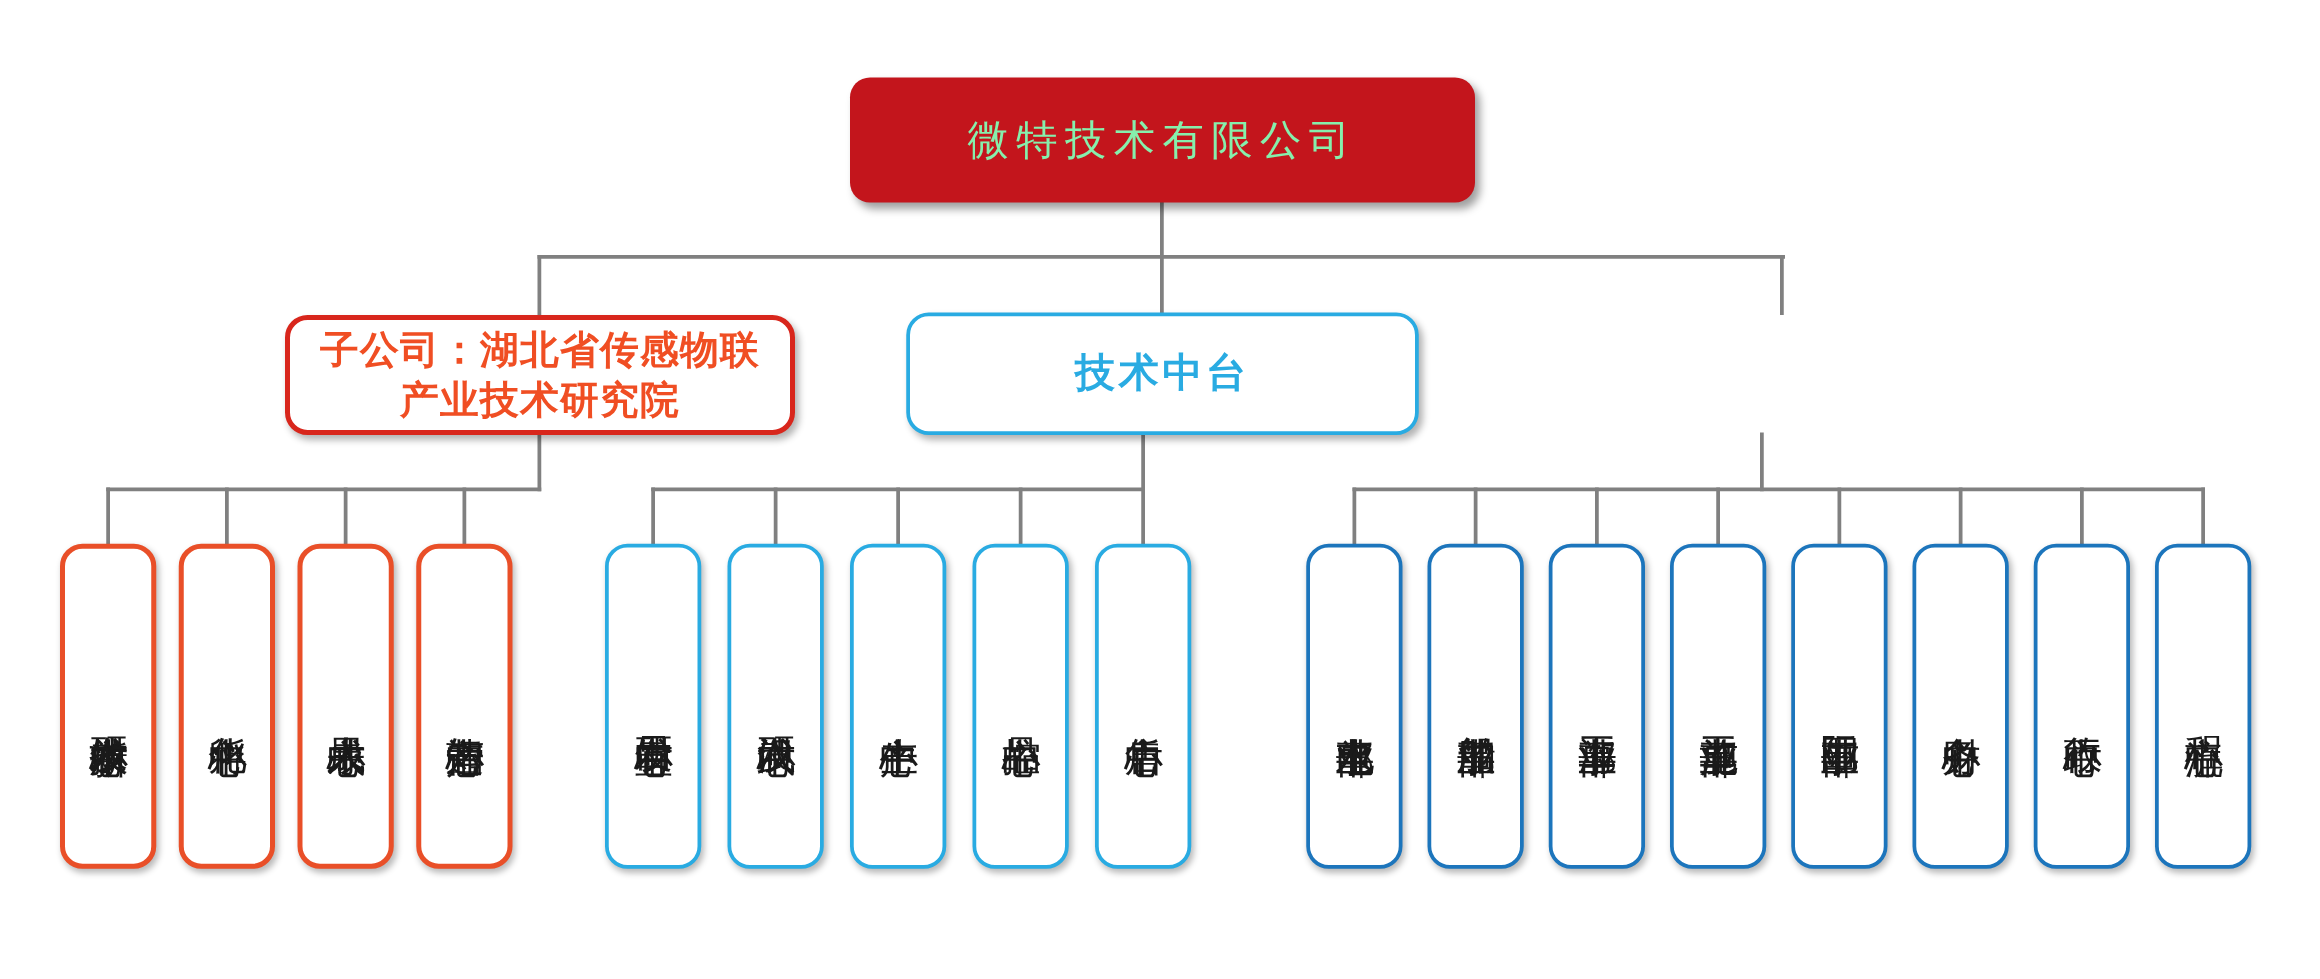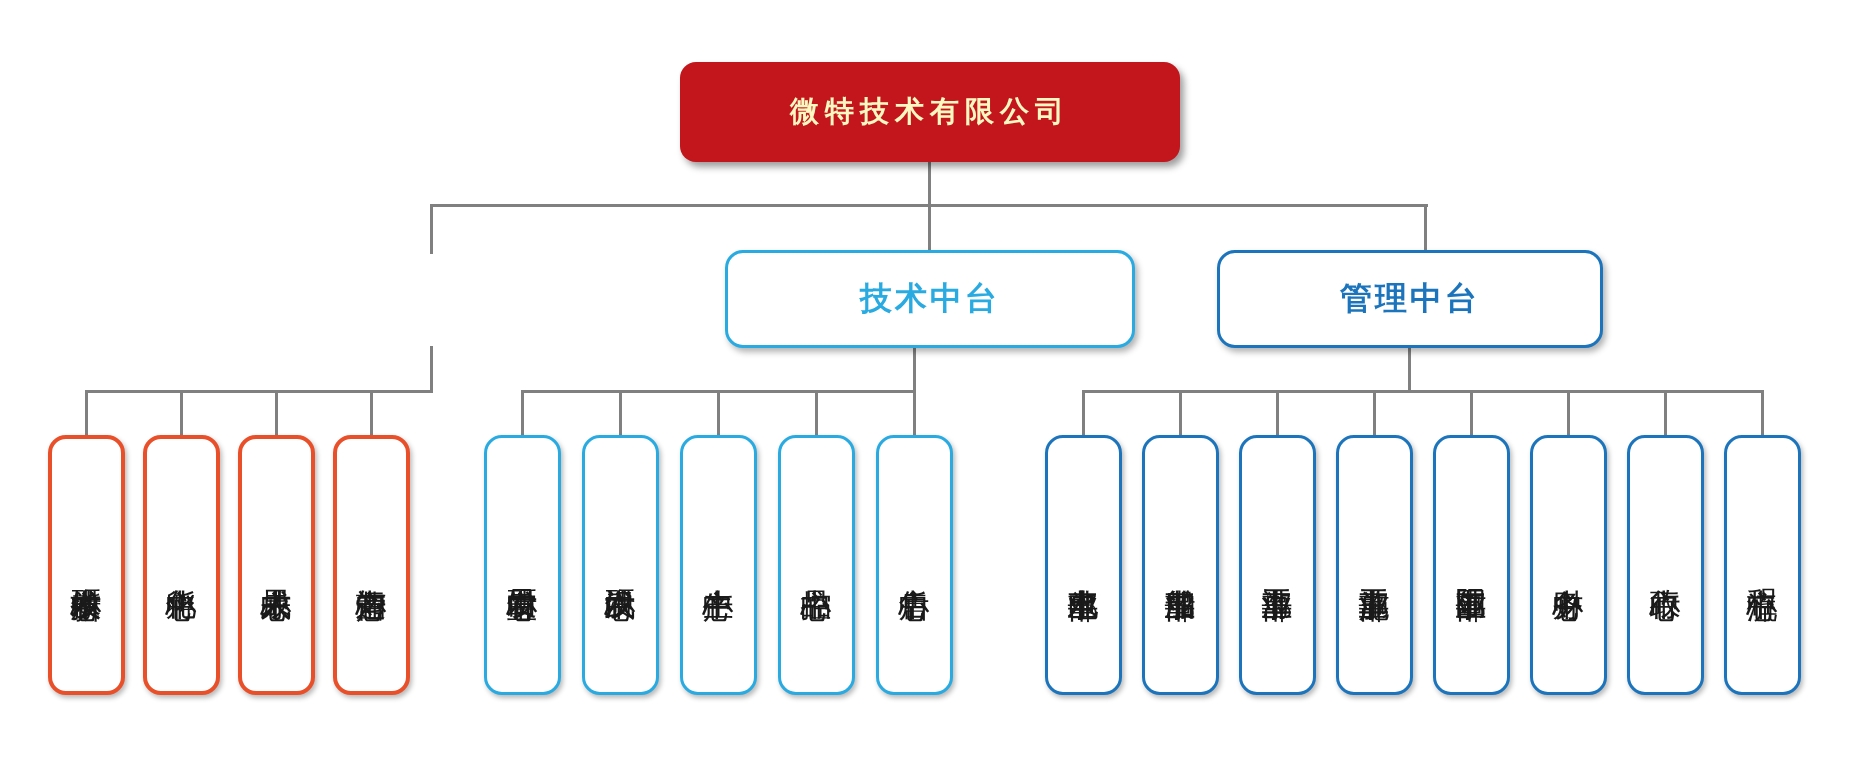--- a/index.html
+++ b/index.html
@@ -6,22 +6,22 @@
   .canvas{
     position:relative;width:1856px;height:783px;background:#ffffff;overflow:hidden;
     font-family:"DejaVu Sans",sans-serif;
   }
   .line{position:absolute;background:var(--line);}
   .node{
     position:absolute;box-sizing:border-box;background:#fff;
     display:flex;align-items:center;justify-content:center;text-align:center;
   }
   .root{
-    background:var(--root-fill);color:#fef9c3;font-weight:bold;
-    font-size:29px;letter-spacing:6px;border-radius:16px;border:none;
+    background:var(--root-fill);color:#86efac;font-weight:normal;
+    font-size:33px;letter-spacing:6px;border-radius:16px;border:none;
     box-shadow:4px 5px 7px rgba(0,0,0,0.38);
   }
   .l2{
     border-radius:18px;font-weight:bold;
     box-shadow:3px 4px 6px rgba(0,0,0,0.30);
   }
   .l2.red{
     border:4px solid var(--red-border);color:var(--orange-text);
     font-size:31px;line-height:1.3;letter-spacing:1px;white-space:pre-line;
   }
@@ -67,22 +67,23 @@
   <div class="line" style="left:1179px;top:390px;width:3px;height:47px"></div>
   <div class="line" style="left:1276px;top:390px;width:3px;height:47px"></div>
   <div class="line" style="left:1373px;top:390px;width:3px;height:47px"></div>
   <div class="line" style="left:1470px;top:390px;width:3px;height:47px"></div>
   <div class="line" style="left:1567px;top:390px;width:3px;height:47px"></div>
   <div class="line" style="left:1664px;top:390px;width:3px;height:47px"></div>
   <div class="line" style="left:1761px;top:390px;width:3px;height:47px"></div>
 
   <div class="node root" style="left:680px;top:62px;width:500px;height:100px">微特技术有限公司</div>
 
+  <div class="node l2 red" style="left:228px;top:252px;width:408px;height:96px">子公司：湖北省传感物联
+产业技术研究院</div>
   <div class="node l2 cyan" style="left:725px;top:250px;width:410px;height:98px">技术中台</div>
-  <div class="node l2 blue" style="left:1217px;top:250px;width:386px;height:98px">管理中台</div>
 
   <div class="node l3 red" style="left:48px;top:435px;width:77px;height:260px">新技术研发中心</div>
   <div class="node l3 red" style="left:143px;top:435px;width:77px;height:260px">孵化中心</div>
   <div class="node l3 red" style="left:238px;top:435px;width:77px;height:260px">人才成果中心</div>
   <div class="node l3 red" style="left:333px;top:435px;width:77px;height:260px">知产运营中心</div>
 
   <div class="node l3 cyan" style="left:484px;top:435px;width:77px;height:260px">宜昌研发中心</div>
   <div class="node l3 cyan" style="left:582px;top:435px;width:77px;height:260px">武汉研发中心</div>
   <div class="node l3 cyan" style="left:680px;top:435px;width:77px;height:260px">生产中心</div>
   <div class="node l3 cyan" style="left:778px;top:435px;width:77px;height:260px">品控中心</div>

